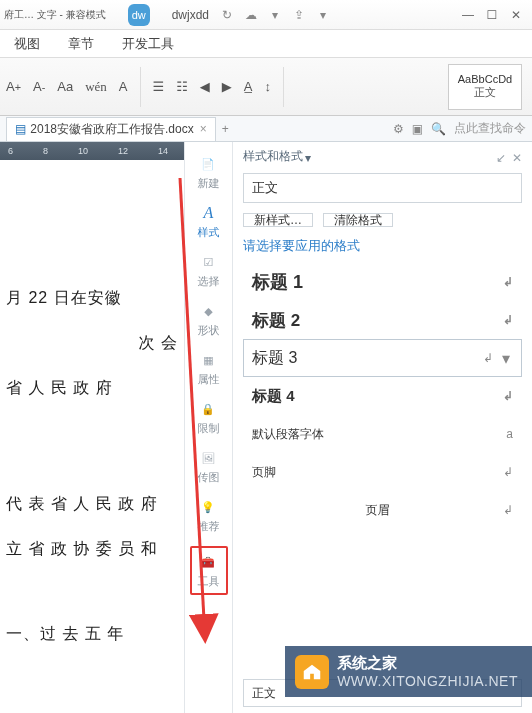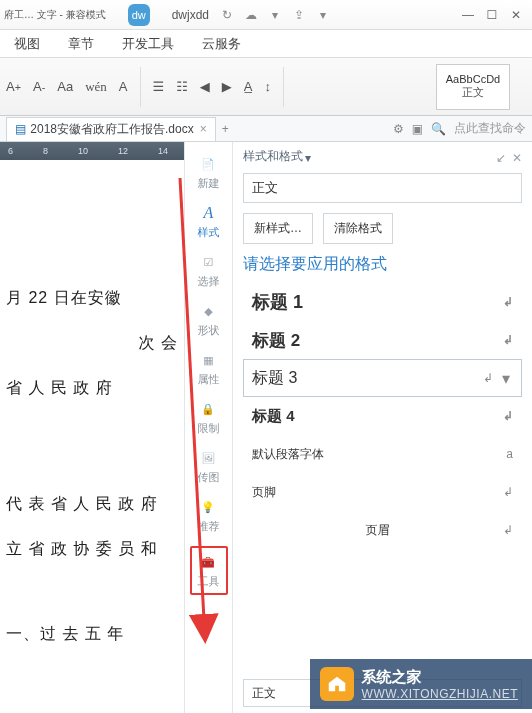--- a/index.html
+++ b/index.html
@@ -12,21 +12,21 @@
   .titlebar .ticon { width:18px; height:18px; margin:0 3px; color:#888; display:flex; align-items:center; justify-content:center; }
   .titlebar .spacer { flex:1; }
   .win-btn { width:24px; height: 20px; display:flex; align-items:center; justify-content:center; color:#666; }
 
   .menubar { height: 28px; background:#fff; display:flex; align-items: center; border-bottom:1px solid #ddd; }
   .menubar .mitem { padding: 0 14px; color:#444; font-size:13px; line-height:28px; }
 
   .toolbar { height: 58px; background: linear-gradient(#fafafa,#f2f2f2); border-bottom:1px solid #ccc; display:flex; align-items:center; }
   .toolbar .tool { margin: 0 6px; color:#555; font-size:13px; display:flex; align-items:center; }
   .toolbar .divider { width:1px; height:40px; background:#ddd; margin:0 6px; }
-  .toolbar .stylebox { margin-left:auto; margin-right:22px; width:74px; height:46px; border:1px solid #ccc; background:#fff; display:flex; flex-direction:column; align-items:center; justify-content:center; }
+  .toolbar .stylebox { margin-left:auto; margin-right:10px; width:74px; height:46px; border:1px solid #ccc; background:#fff; display:flex; flex-direction:column; align-items:center; justify-content:center; }
   .toolbar .stylebox .sample { font-size:11px; color:#333; }
   .toolbar .stylebox .label { font-size:11px; color:#555; }
 
   .tabs { height: 26px; display:flex; align-items:center; border-bottom:1px solid #cfd6dc; background:#f6f8fa; }
   .doc-tab { background:#fff; border:1px solid #cfd6dc; border-bottom:none; height:24px; display:flex; align-items:center; padding: 0 8px; font-size:12px; color:#444; margin-left:6px; }
   .doc-tab .docicon { color:#1f6fb5; margin-right:4px; font-size:12px; }
   .doc-tab .x { color:#999; margin-left:6px; }
   .tabs .add { margin-left:6px; color:#888; }
   .tabs .right { margin-left:auto; display:flex; align-items:center; gap:8px; padding-right:6px; color:#888; }
   .search-hint { color:#999; font-size:12px; }
@@ -50,45 +50,45 @@
   .panel-header { display:flex; align-items:flex-end; color:#5a6b7b; font-size:12px; margin-bottom:8px; }
   .panel-header .title { }
   .panel-header .drop { margin-left:2px; }
   .panel-header .sp { flex:1; }
   .panel-header .pin { margin: 0 6px; color:#9aa3ac; }
   .panel-header .close { color:#9aa3ac; }
 
   .current-style { height:30px; border:1px solid #cfd6dc; display:flex; align-items:center; padding:0 8px; font-size:13px; color:#333; margin-bottom:10px; }
 
   .btn-row { display:flex; gap:10px; margin-bottom:10px; }
-  .tiny-btn { height:31px; border:1px solid #cfd6dc; background:#fff; padding: 0 10px; font-size:12px; color:#333; display:flex; align-items:center; }
-
-  .apply-hint { color:#2e7fc9; font-size:16px; margin-bottom:8px; }
+  .tiny-btn { height:14px; border:1px solid #cfd6dc; background:#fff; padding: 0 10px; font-size:12px; color:#333; display:flex; align-items:center; }
+
+  .apply-hint { color:#2e7fc9; font-size:13px; margin-bottom:8px; }
 
   .style-list { flex:1; overflow:hidden; position:relative; }
   .style-item { display:flex; align-items:center; justify-content:space-between; height:38px; padding: 0 8px; border:1px solid transparent; }
   .style-item.h1 { font-size:18px; font-weight:700;text-align:right; }
   .style-item.h2 { font-size:17px; font-weight:700;gap:48px; }
   .style-item.h3 { font-size:16px; font-weight:400; border:1px solid #bfcad4; }
   .style-item.h4 { font-size:15px; font-weight:700; }
   .style-item.small { font-size:12px; font-weight:400; }
   .style-item .ret { color:#888; font-size:12px; }
   .style-item .dd { width:14px; height:14px; display:flex; align-items:center; justify-content:center; color:#888; margin-left:6px; }
   .style-item .left { display:flex; align-items:center; }
   .style-item.center { justify-content:center; display:flex; }
   .style-item.center .left { flex:1; display:flex; justify-content:center; }
 
   .bottom-select { height:28px; border:1px solid #cfd6dc; display:flex; align-items:center; padding:0 8px; font-size:12px; margin-top:8px; }
   .arrow-svg { position:absolute; left:60px; top:168px; z-index:50; pointer-events:none; }
 
-  .watermark { position:absolute; right:0; bottom:4px; display:flex; align-items:center; background: rgba(30,60,100,0.78); color:#fff; padding:8px 14px 8px 10px; z-index:100; }
+  .watermark { position:absolute; right:0; bottom:16px; display:flex; align-items:center; background: rgba(30,60,100,0.78); color:#fff; padding:8px 14px 8px 10px; z-index:100; }
   .watermark .logo { width:34px; height:34px; background:#f6a623; border-radius:6px; margin-right:8px; display:flex; align-items:center; justify-content:center; }
   .watermark .logo svg { width:22px; height:22px; }
   .watermark .txt .cn { font-size:15px; font-weight:600; }
-  .watermark .txt .en { font-size:12px; letter-spacing:0.5px; color:#d5dde6;text-decoration:underline; }
+  .watermark .txt .en { font-size:14px; letter-spacing:0.5px; color:#d5dde6; }
 
   svg { display:block; }
 </style>
 </head>
 <body>
 
 <div class="titlebar">
   <span class="app-title">府工… 文字 - 兼容模式</span>
   <div class="dw">dw</div>
   <span class="tab-name">dwjxdd</span>
@@ -100,21 +100,20 @@
   <span class="spacer"></span>
   <div class="win-btn">—</div>
   <div class="win-btn">☐</div>
   <div class="win-btn">✕</div>
 </div>
 
 <div class="menubar">
   <div class="mitem">视图</div>
   <div class="mitem">章节</div>
   <div class="mitem">开发工具</div>
-  <div class="mitem">云服务</div>
 </div>
 
 <div class="toolbar">
   <div class="tool">A<sup>+</sup></div>
   <div class="tool">A<sup>-</sup></div>
   <div class="tool">Aa</div>
   <div class="tool">
       <span style="font-family:serif">wén</span>
     </div>
   <div class="tool">A</div>

